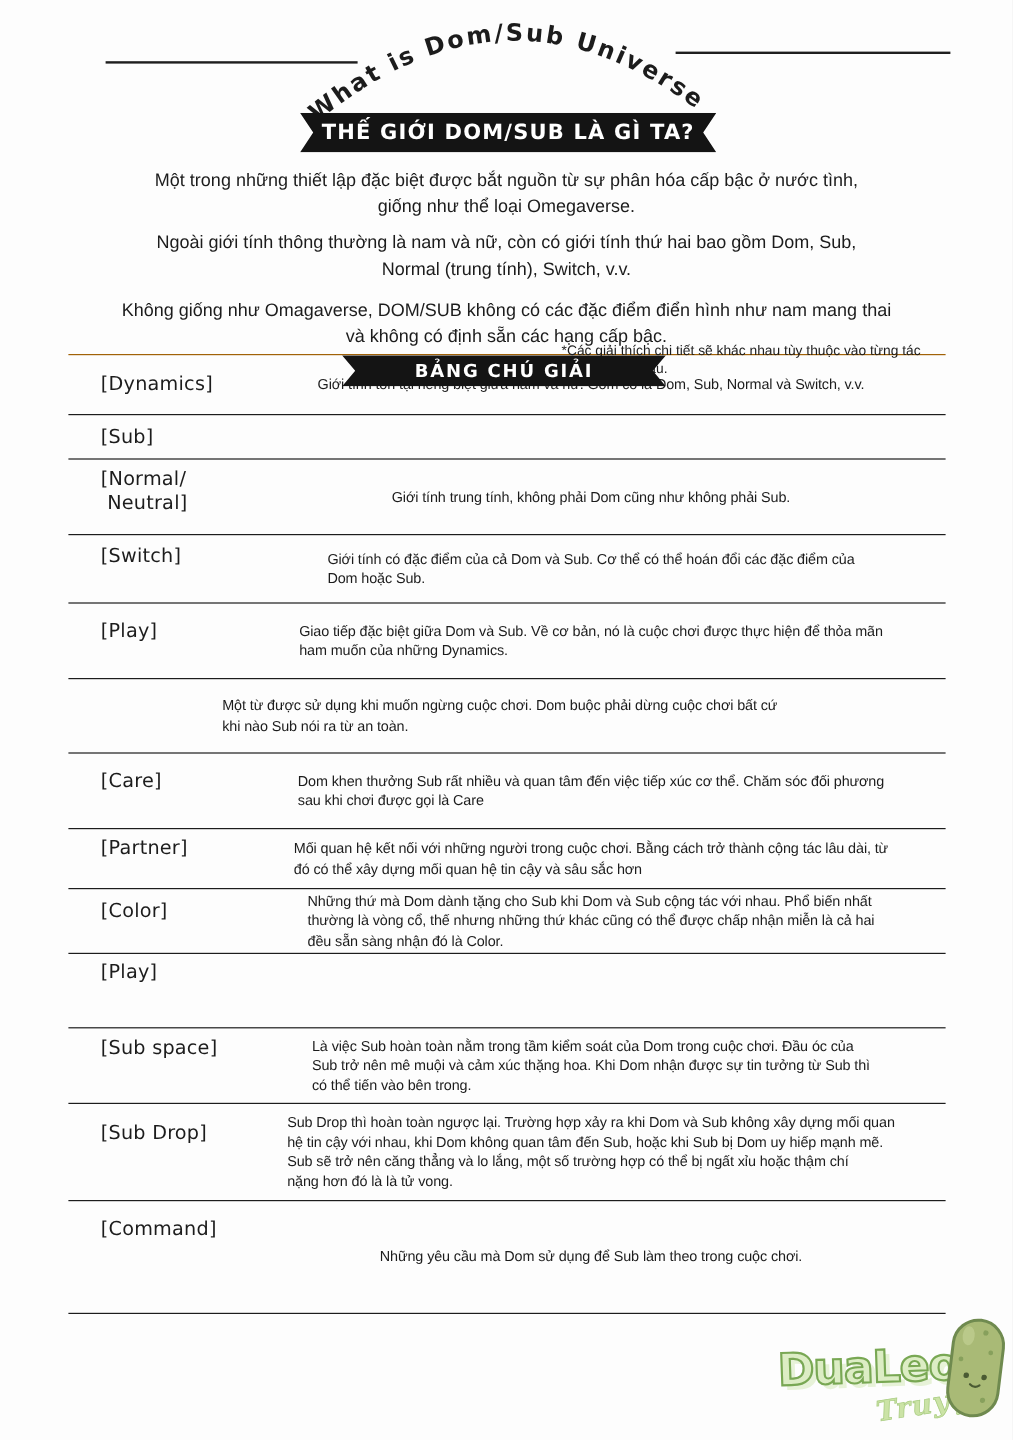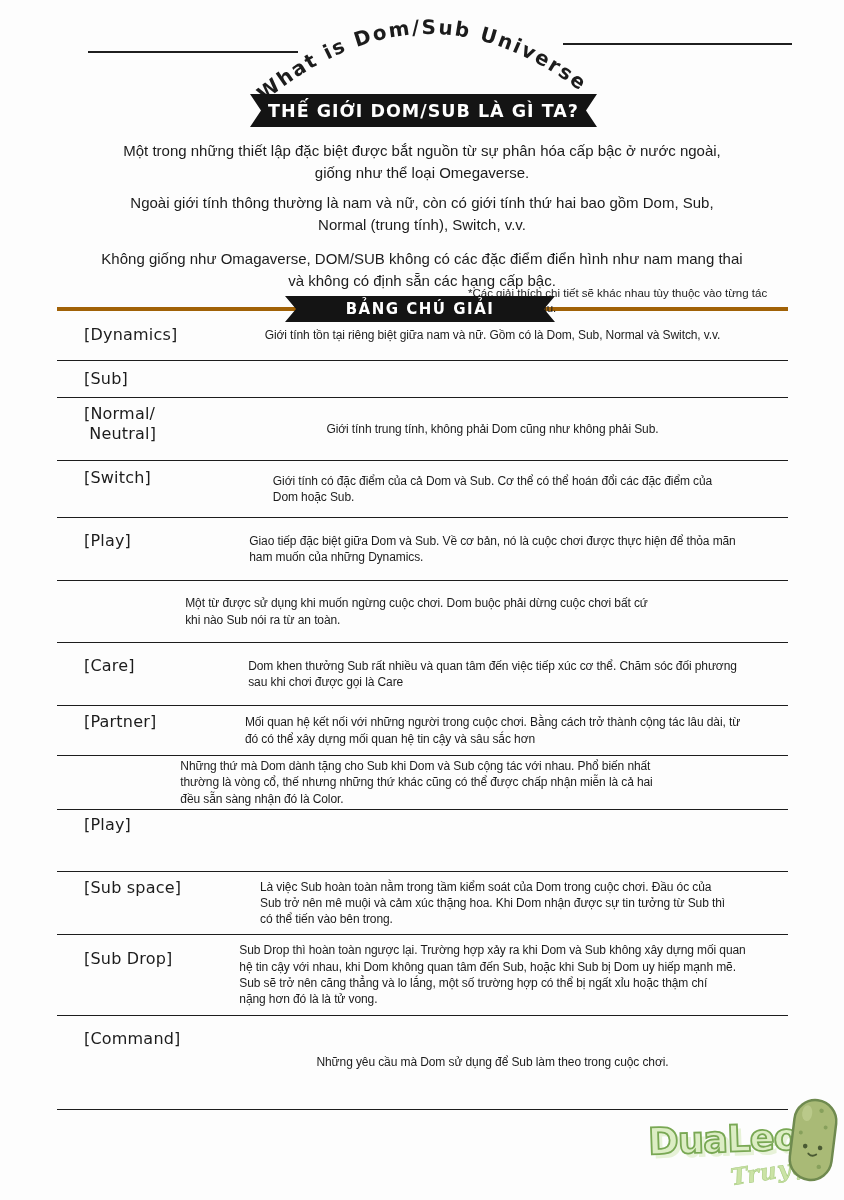--- a/index.html
+++ b/index.html
@@ -31,21 +31,21 @@
   #intro p{
     margin:0 0 9px 0;font-size:15px;line-height:21.5px;white-space:pre-line;
     font-weight:500;
   }
   #intro p:nth-child(3){margin-top:13px;}
   #footnote{
     position:absolute;top:286px;left:468px;width:335px;z-index:2;
     font-size:11.5px;line-height:14.5px;text-align:left;white-space:pre-line;
   }
   
-  #glossary{position:absolute;top:307px;left:57px;width:731px;border-top:4px solid #a16207;}
+  #glossary{position:absolute;top:295px;left:57px;width:731px;border-top:1px solid #a16207;}
   .g-row{display:flex;box-sizing:border-box;border-bottom:1.6px solid #1d1d1d;overflow:hidden;}
   .g-term{
     flex:0 0 152px;box-sizing:border-box;padding-left:27px;
     font-family:"DejaVu Sans", sans-serif;font-size:16px;line-height:20px;
     white-space:pre-wrap;letter-spacing:0.2px;
   }
   .g-def{
     flex:1;display:flex;align-items:center;justify-content:center;
     text-align:left;white-space:pre-line;padding-right:12px;
     font-size:12px;line-height:16.3px;letter-spacing:-0.1px;font-weight:500;
@@ -92,21 +92,21 @@
     </text>
   </svg>
   <div class="hline" id="line-left"></div>
   <div class="hline" id="line-right"></div>
 
   <div class="ribbon" id="main-ribbon">
     <span>THẾ GIỚI DOM/SUB LÀ GÌ TA?</span>
   </div>
 
   <div id="intro">
-    <p>Một trong những thiết lập đặc biệt được bắt nguồn từ sự phân hóa cấp bậc ở nước ngoài,
+    <p>Một trong những thiết lập đặc biệt được bắt nguồn từ sự phân hóa cấp bậc ở nước tình,
 giống như thể loại Omegaverse.</p>
     <p>Ngoài giới tính thông thường là nam và nữ, còn có giới tính thứ hai bao gồm Dom, Sub,
 Normal (trung tính), Switch, v.v.</p>
     <p>Không giống như Omagaverse, DOM/SUB không có các đặc điểm điển hình như nam mang thai
 và không có định sẵn các hạng cấp bậc.</p>
   </div>
 
   <div id="footnote">*Các giải thích chi tiết sẽ khác nhau tùy thuộc vào từng tác
 phẩm khác nhau.</div>
 
@@ -145,20 +145,21 @@
       <div class="g-term">[Care]</div>
       <div class="g-def">Dom khen thưởng Sub rất nhiều và quan tâm đến việc tiếp xúc cơ thể. Chăm sóc đối phương
 sau khi chơi được gọi là Care</div>
     </div>
     <div class="g-row">
       <div class="g-term">[Partner]</div>
       <div class="g-def">Mối quan hệ kết nối với những người trong cuộc chơi. Bằng cách trở thành cộng tác lâu dài, từ
 đó có thể xây dựng mối quan hệ tin cậy và sâu sắc hơn</div>
     </div>
     <div class="g-row">
+      <div class="g-term">[Color]</div>
       <div class="g-def">Những thứ mà Dom dành tặng cho Sub khi Dom và Sub cộng tác với nhau. Phổ biến nhất
 thường là vòng cổ, thế nhưng những thứ khác cũng có thể được chấp nhận miễn là cả hai
 đều sẵn sàng nhận đó là Color.</div>
     </div>
     <div class="g-row">
       <div class="g-term">[Play]</div>
     </div>
     <div class="g-row">
       <div class="g-term">[Sub space]</div>
       <div class="g-def">Là việc Sub hoàn toàn nằm trong tầm kiểm soát của Dom trong cuộc chơi. Đầu óc của

